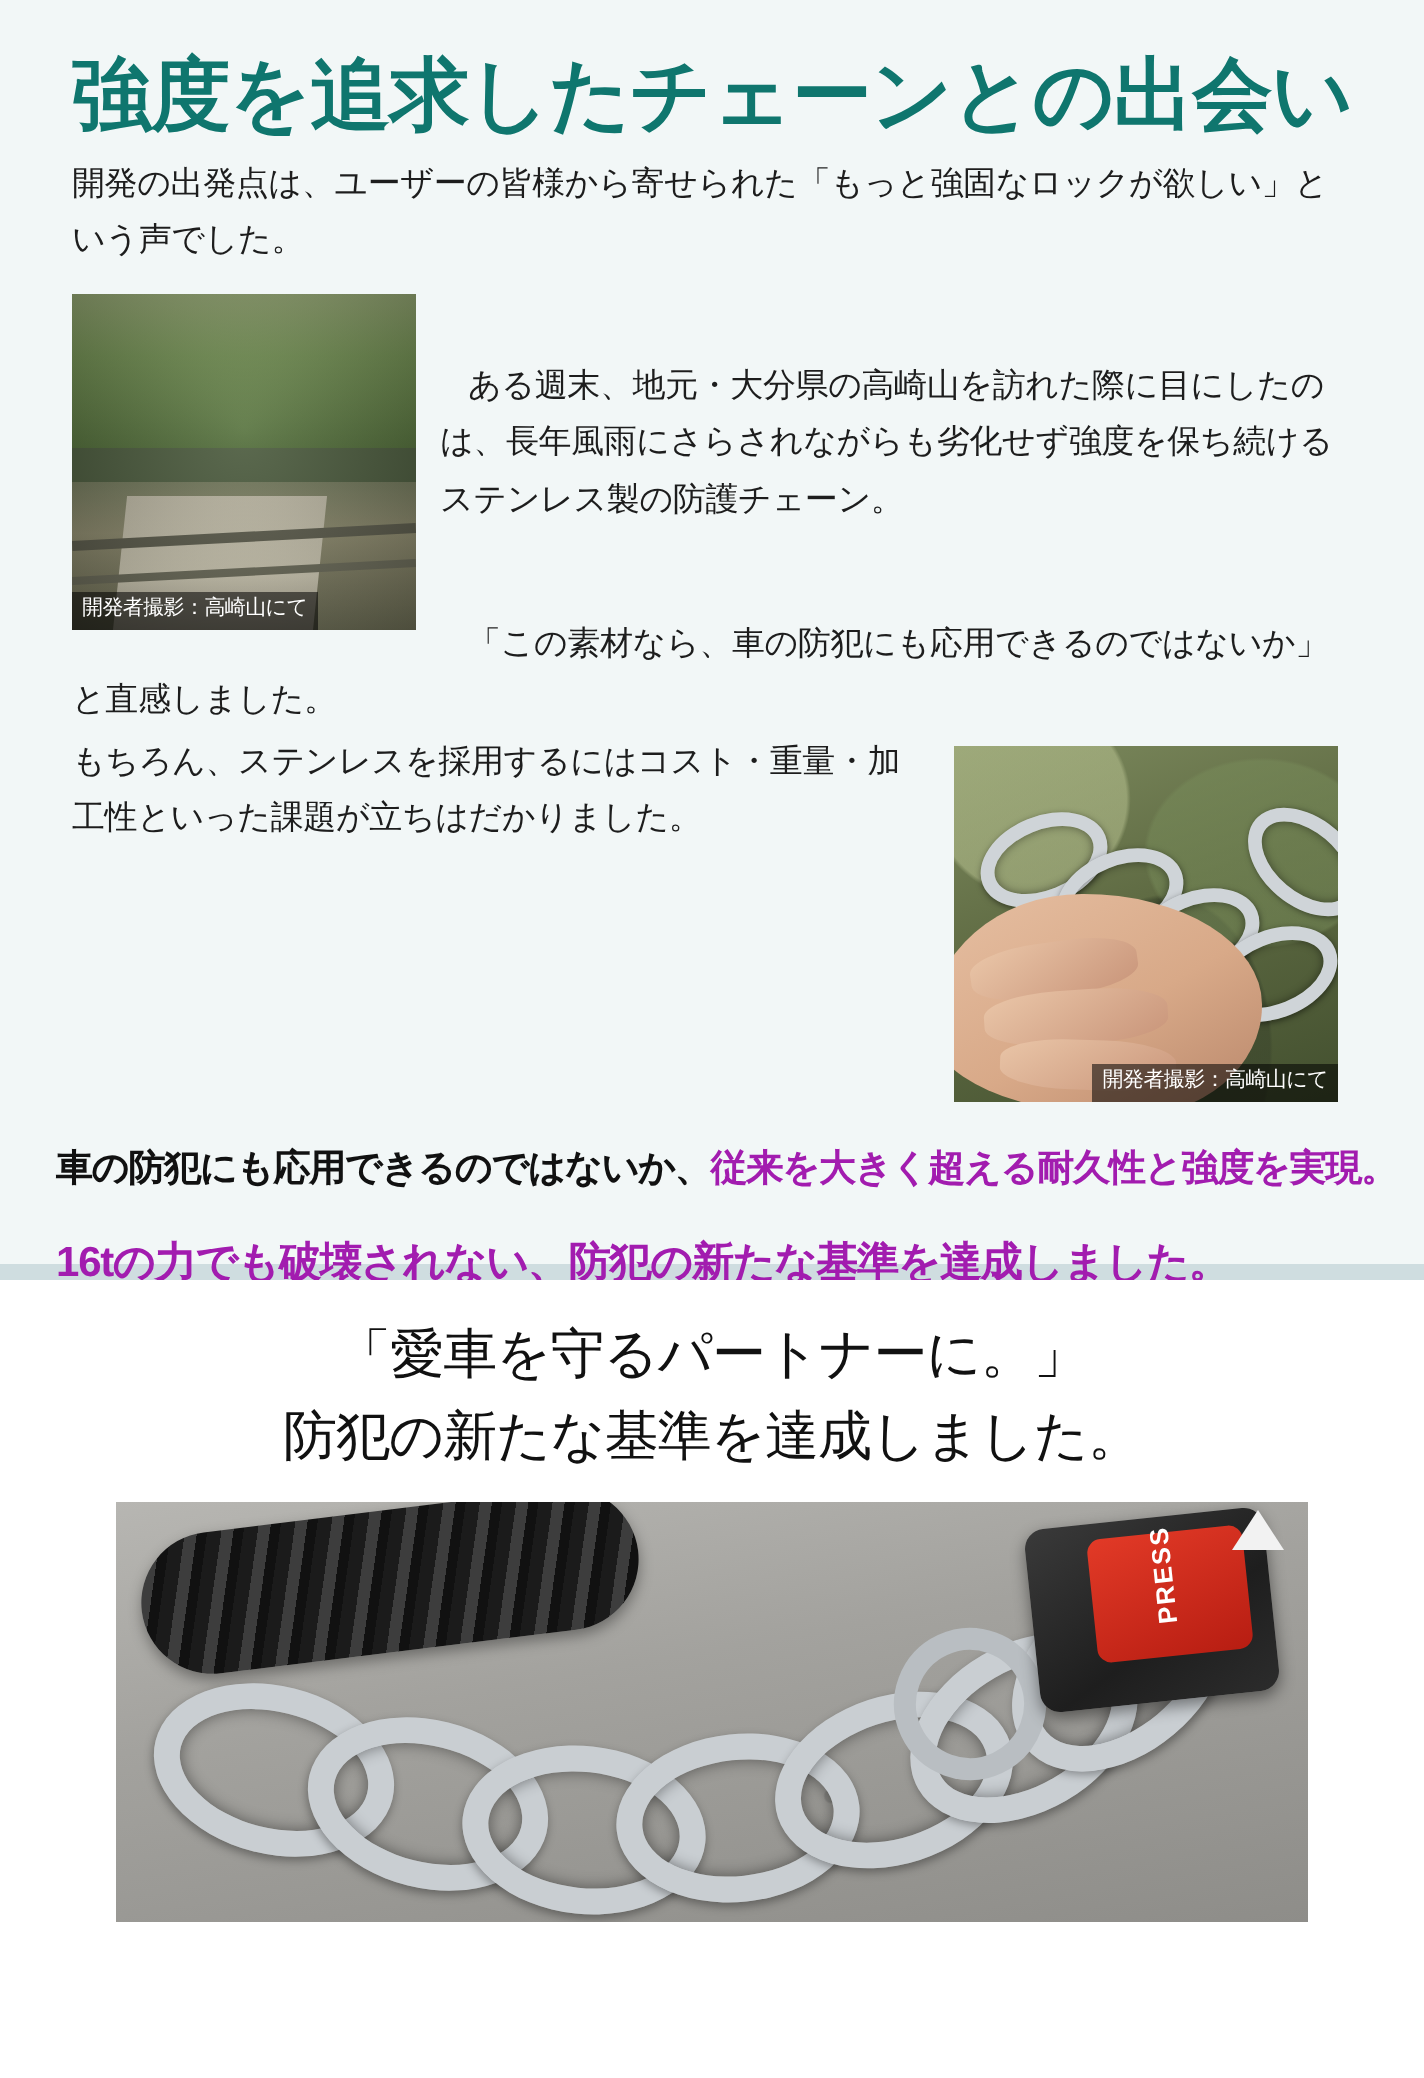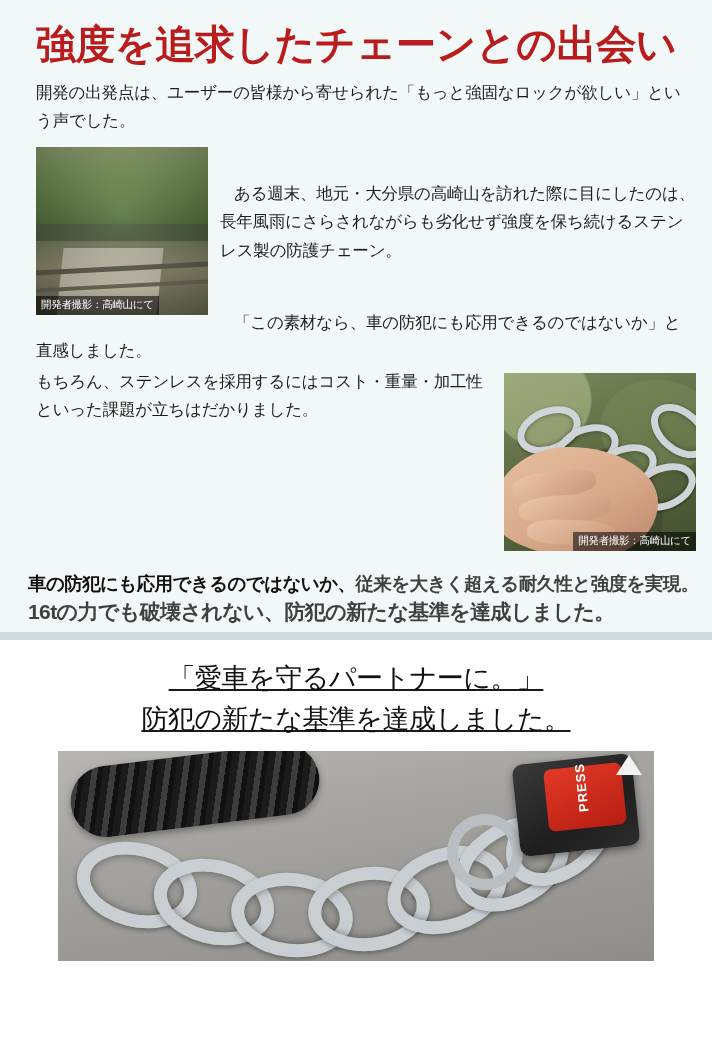--- a/index.html
+++ b/index.html
@@ -26,31 +26,31 @@
     width: 712px;
     height: 632px;
     background: #f2f7f7;
     box-sizing: border-box;
     padding: 0;
   }
   .headline {
     margin: 0;
     padding: 26px 0 8px 0;
     text-align: center;
-    font-family: Liberation Mono, monospace;
+    font-family: Liberation Serif, serif;
     font-size: 40px;
     font-weight: 700;
     letter-spacing: -0.5px;
-    color: #b91c1c;
+    color: #0f766e;
     line-height: 1.1;
   }
 
   .body-wrap {
     position: relative;
-    padding: 0 16px 0 36px;
+    padding: 0 43px 0 36px;
     font-size: 16.5px;
     line-height: 1.72;
     color: #1d1d1d;
     letter-spacing: -0.2px;
   }
   .para {
     margin: 0 0 2px 0;
     text-indent: 0;
   }
   .para.indent {
@@ -177,21 +177,22 @@
     text-align: left;
   }
   .lead-line1 {
     font-size: 18.5px;
     font-weight: 700;
     letter-spacing: -0.6px;
     line-height: 1.45;
     color: #111111;
   }
   .lead-line1 .red, .lead-line2 {
-    color: #404040;
+    color: #a21caf;
+    margin-top: 20px;
   }
   .lead-line2 {
     font-size: 21px;
     font-weight: 700;
     letter-spacing: -0.6px;
     line-height: 1.4;
   }
 
   .divider {
     width: 712px;
@@ -199,21 +200,20 @@
     background: #cfdde0;
   }
 
   
   .bottom-section {
     position: relative;
     width: 712px;
     height: 399px;
     background: #ffffff;
     text-align: center;
-    text-decoration: underline;
   }
   .sub-head {
     margin: 0;
     padding-top: 18px;
     font-size: 27px;
     font-weight: 400;
     letter-spacing: -0.5px;
     line-height: 1.5;
     color: #111111;
     font-family: "DejaVu Sans", sans-serif;

